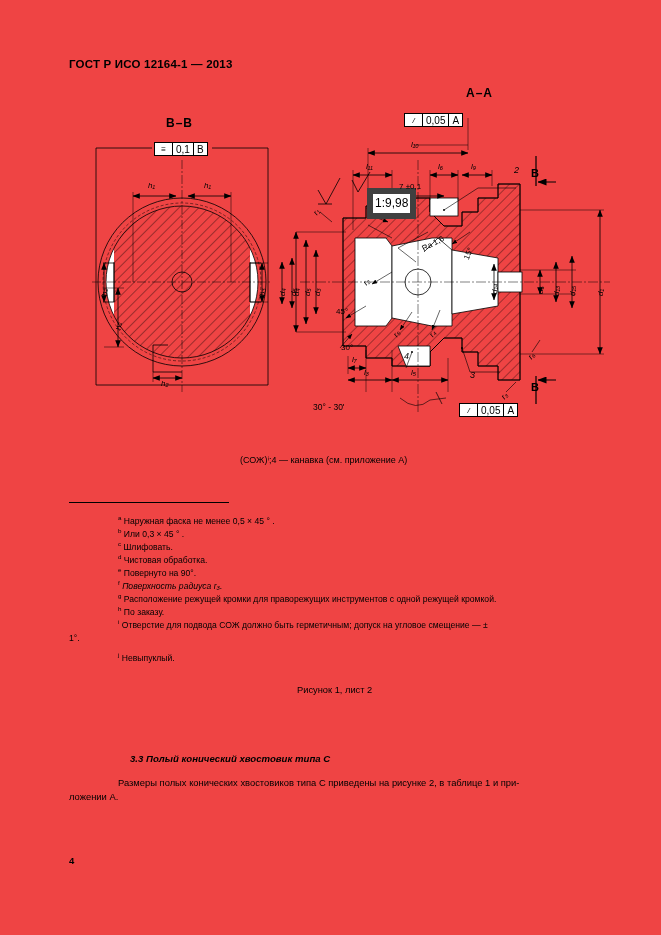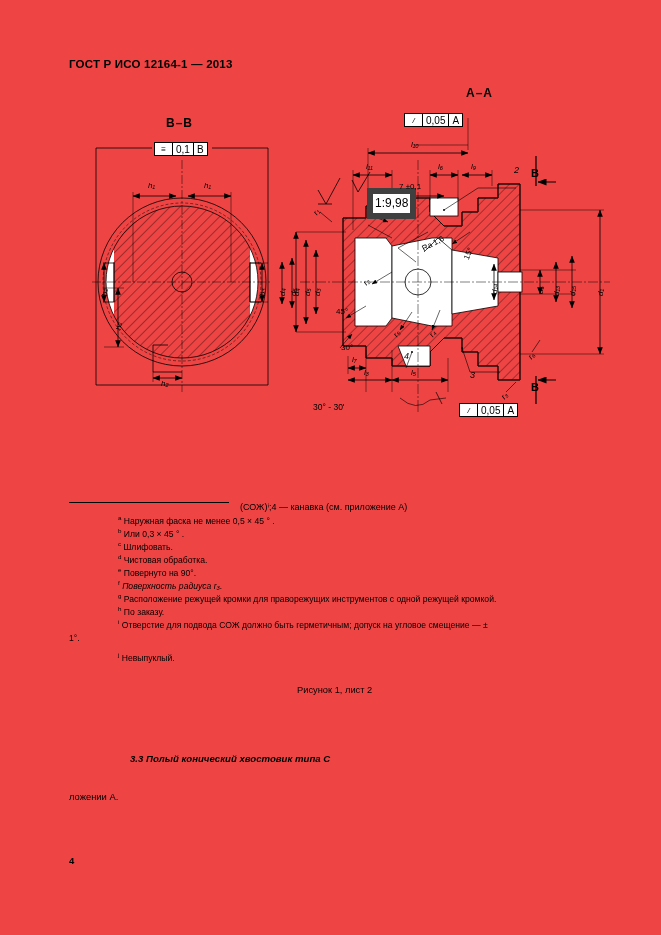--- a/index.html
+++ b/index.html
@@ -304,36 +304,37 @@
   <div class="dtext" style="left:321px;top:344px;margin-left:20px;">30°</div>
   <div class="dtext" style="left:313px;top:403px;font-size:8.5px;">30° - 30'</div>
 
   <div class="dtext ital" style="left:514px;top:166px;font-size:9px;">2</div>
   <div class="dtext ital" style="left:470px;top:371px;font-size:9px;">3</div>
   <div class="dtext ital" style="left:404px;top:352px;font-size:9px;">4</div>
 
   <div class="dtext" style="left:531px;top:168px;font-size:11px;font-weight:bold;">B</div>
   <div class="dtext" style="left:531px;top:382px;font-size:11px;font-weight:bold;">B</div>
 
-  <div class="caption" style="left:240px;top:501px;">(СОЖ)ⁱ;4 — канавка (см. приложение А)</div>
+  <div class="caption" style="left:240px;top:454px;">(СОЖ)ⁱ;4 — канавка (см. приложение А)</div>
 
   <div class="fnrule" style="left:69px;top:502px;width:160px;"></div>
 
   <div class="fn" style="left:118px;top:511px;"><sup>a</sup> <span>Наружная фаска не менее 0,5 × 45 ° .</span></div>
   <div class="fn" style="left:118px;top:524px;"><sup>b</sup> <span>Или 0,3 × 45 ° .</span></div>
   <div class="fn" style="left:118px;top:537px;"><sup>c</sup> <span>Шлифовать.</span></div>
   <div class="fn" style="left:118px;top:550px;"><sup>d</sup> <span>Чистовая обработка.</span></div>
   <div class="fn" style="left:118px;top:563px;"><sup>e</sup> <span>Повернуто на 90°.</span></div>
   <div class="fn" style="left:118px;top:576px;"><sup>f</sup> <span class="ital">Поверхность радиуса r₃.</span></div>
   <div class="fn" style="left:118px;top:589px;"><sup>g</sup> <span>Расположение режущей кромки для праворежущих инструментов с одной режущей кромкой.</span></div>
   <div class="fn" style="left:118px;top:602px;"><sup>h</sup> <span>По заказу.</span></div>
   <div class="fn" style="left:118px;top:615px;"><sup>i</sup> <span>Отверстие   для   подвода   СОЖ должно быть герметичным; допуск на угловое смещение — ±</span></div>
   <div class="fn" style="left:69px;top:632px;">1°.</div>
   <div class="fn" style="left:118px;top:648px;"><sup>j</sup> <span>Невыпуклый.</span></div>
 
   <div class="figcap" style="left:297px;top:685px;">Рисунок 1, лист 2</div>
 
   <div class="h3" style="left:130px;top:753px;font-style:italic;">3.3  Полый конический хвостовик типа С</div>
+  <div class="para" style="left:118px;top:776px;">Размеры полых конических хвостовиков типа С приведены  на рисунке 2, в таблице 1 и при-</div>
   <div class="para" style="left:69px;top:790px;">ложении А.</div>
 
   <div class="pageno" style="left:69px;top:855px;">4</div>
 
 </div>
 
 </body></html>

